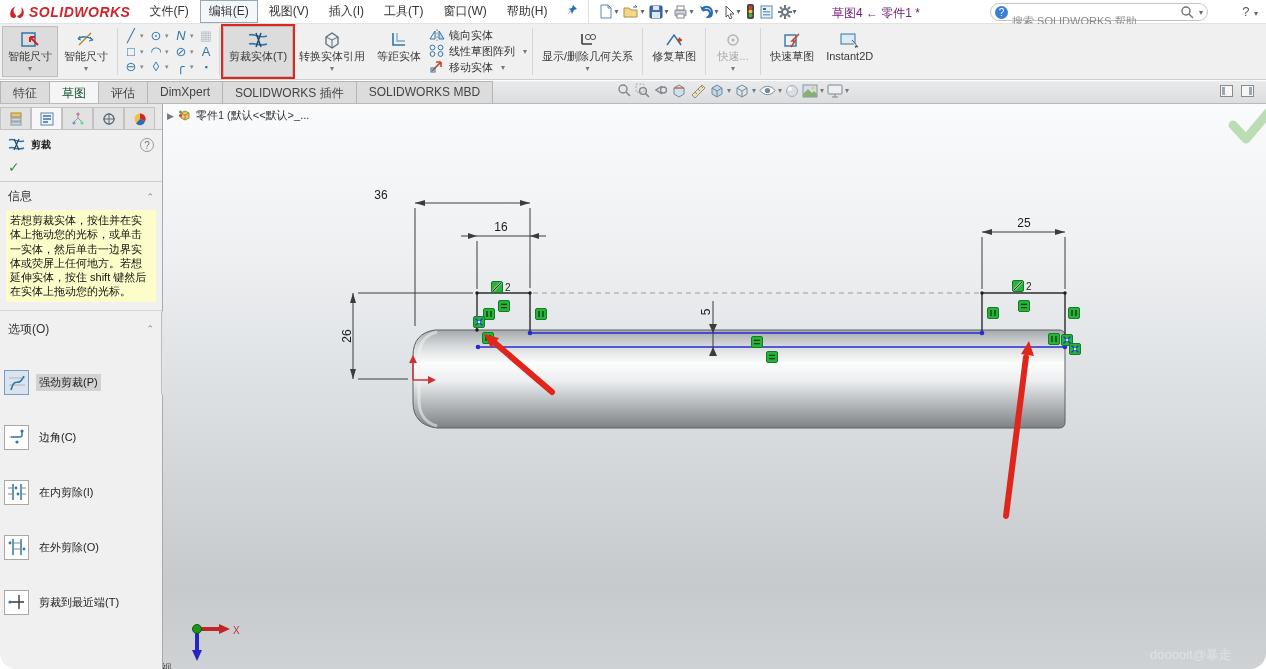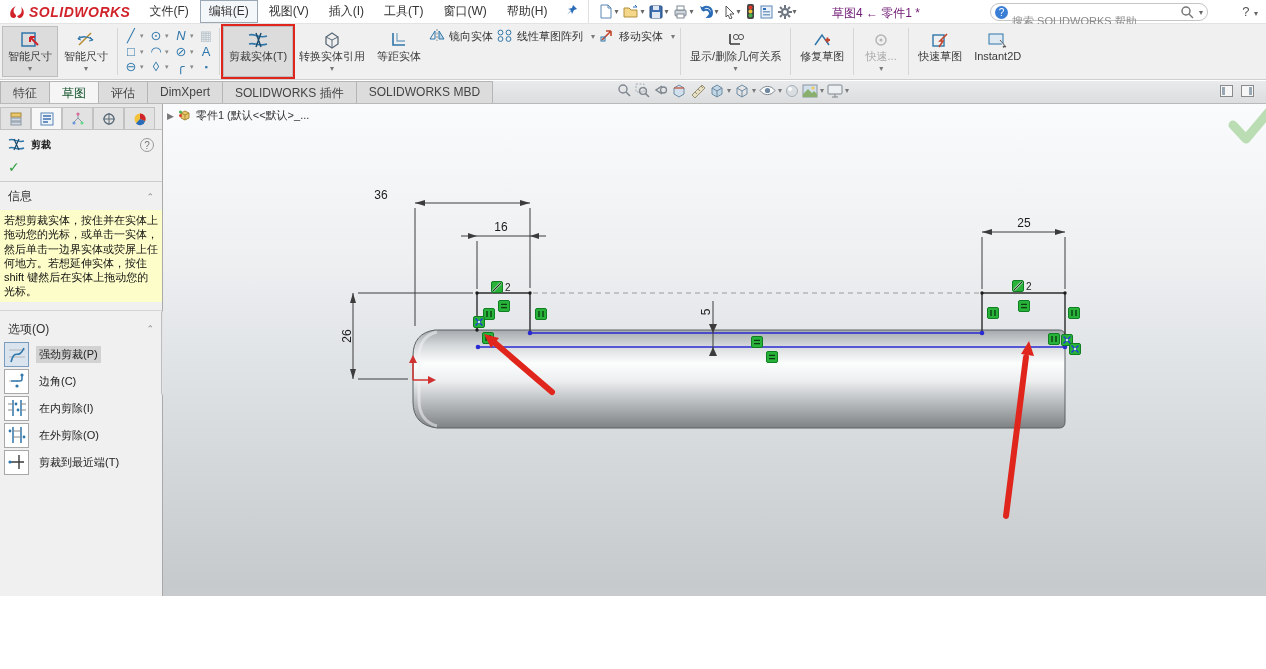--- a/index.html
+++ b/index.html
@@ -1,18 +1,18 @@
 <!DOCTYPE html>
 <html><head>
 <meta charset="utf-8">
 <style>
   * { margin:0; padding:0; box-sizing:border-box; }
   html,body { width:1266px; height:669px; overflow:hidden; }
   body { font-family:"Liberation Sans","DejaVu Sans",sans-serif; font-size:12px; color:#333; background:#fff; }
-  .screen { position:relative; width:1266px; height:596px; overflow:hidden; }
+  .screen { position:relative; width:1266px; height:669px; overflow:hidden;border-radius:16px; }
 
   
   .menubar { position:absolute; left:0; top:0; width:1266px; height:24px; background:#fff; border-bottom:1px solid #e3e3e3; display:flex; align-items:center; }
   .logo { display:flex; align-items:center; gap:3px; padding:0 10px 0 8px; }
   .logo-text { color:#d0232a; font-weight:bold; font-size:14px; letter-spacing:.5px; font-style:italic; }
   .menus { display:flex; align-items:center; gap:2px; }
   .menu-item { padding:2px 8px; color:#333; cursor:default; border:1px solid transparent; }
   .menu-item.active { border:1px solid #9aa7b5; background:#f4f7fa; }
   .pin-icon { margin:0 10px; }
   .qat { display:flex; align-items:center; gap:1px; border-left:1px solid #e0e0e0; padding-left:8px; height:100%; }
@@ -30,21 +30,21 @@
   .rbtn { display:flex; flex-direction:column; align-items:center; justify-content:flex-start; padding:3px 5px 1px; min-width:48px; border:1px solid transparent; color:#3a3a3a; font-size:11px; line-height:1.15; text-align:center; }
   .rbtn .ricon { height:20px; display:flex; align-items:center; justify-content:center; }
   .rbtn .rcaret { font-size:8px; color:#777; margin-top:1px; }
   .rbtn.pressed { background:#dcdcdc; border:1px solid #bdbdbd; }
   .rbtn.red-annot { box-shadow:0 0 0 2px #e0261c; }
   .rbtn.disabled { color:#a8a8a8; }
   .sketch-grid { display:flex; flex-direction:column; justify-content:space-between; padding:2px 2px; }
   .sg-row { display:flex; align-items:center; gap:1px; height:16px; }
   .sg-item { color:#2f77aa; font-size:13px; width:16px; text-align:center; line-height:14px; }
   .sg-caret { font-size:7px; color:#888; width:7px; }
-  .stack3 { display:flex; flex-direction:row; justify-content:space-between; padding:2px 0; font-size:11px; }
+  .stack3 { display:flex; flex-direction:column; justify-content:space-between; padding:2px 0; font-size:11px; }
   .stack-row { display:flex; align-items:center; gap:4px; height:16px; padding:0 2px; }
   .stack-ic { width:16px; text-align:center; }
   .stack-caret { font-size:8px; color:#777; margin-left:4px; }
 
   
   .tabbar { position:absolute; left:0; top:81px; width:1266px; height:23px; background:linear-gradient(#e9eaeb,#dcdddf); border-bottom:1px solid #b9b9b9; display:flex; align-items:flex-end; }
   .tabs { display:flex; height:22px; }
   .tab { padding:3px 12px; border:1px solid #b5b5b5; border-bottom:none; background:#dcdcdc; color:#444; font-size:12px; margin-right:-1px; }
   .tab.active { background:#f5f5f5; color:#14532d;text-align:right; }
   .headsup { position:absolute; left:617px; top:2px; display:flex; align-items:center; gap:3px; }
@@ -59,23 +59,23 @@
   .ptabs { display:flex; height:26px; border-bottom:1px solid #c2c2c2; background:#e8e8e8; padding-top:3px; }
   .ptab { width:31px; display:flex; align-items:center; justify-content:center; border:1px solid #c2c2c2; border-bottom:none; background:#e2e2e2; }
   .ptab.active { background:#f7f7f7; }
   .phead { display:flex; align-items:center; gap:6px; padding:7px 8px 5px; }
   .phead-title { font-weight:bold; font-size:10px; color:#222; flex:1; }
   .help-circ { width:14px; height:14px; border:1px solid #9a9a9a; border-radius:50%; color:#777; font-size:10px; text-align:center; line-height:13px; }
   .pcheck { padding:2px 8px 6px; border-bottom:1px solid #cccccc; }
   .check-mark { color:#2e9e3e; font-size:14px; font-weight:bold; }
   .sect-head { display:flex; align-items:center; padding:6px 8px 3px; font-weight:normal; font-size:12px; color:#333; }
   .sect-head .chev { margin-left:auto; color:#888; font-size:9px; }
-  .info-box { margin:2px 0 8px; background:#fdfdc9; padding:3px 4px; font-size:11px; line-height:1.3; color:#111; }
+  .info-box { margin:2px 6px 8px; background:#fdfdc9; padding:3px 4px; font-size:11px; line-height:1.3; color:#111; }
   .sect-div { height:1px; background:#d4d4d4; margin:4px 0; }
-  .opt-row { display:flex; align-items:center; gap:7px; padding:1px 4px; height:27px; }
+  .opt-row { display:flex; align-items:center; gap:7px; padding:1px 4px; height:27px;margin-top:28px; }
   .opt-ic { width:25px; height:25px; border:1px solid #a8a8a8; background:#fff; display:flex; align-items:center; justify-content:center; flex:none; }
   .opt-ic.selected { background:#d9e4ef; border-color:#7a9cbf; }
   .opt-label { font-size:11px; color:#222; padding:1px 3px; }
   .opt-label.selected { background:#d2d2d2; }
   .panel-splitter { position:absolute; left:161px; top:310px; width:6px; height:86px; background:#e4e4e4; border:1px solid #bdbdbd; border-radius:3px; }
   .panel-splitter::after { content:""; position:absolute; left:1px; top:38px; width:3px; height:3px; border-radius:50%; background:#8d8d8d; }
 
   
   .viewport { position:absolute; left:163px; top:104px; width:1103px; height:565px; background:linear-gradient(180deg,#fafbfc 0%,#edeff1 28%,#d6dadd 60%,#c6cacd 85%,#ced2d5 100%); overflow:hidden; }
   .tree-flyout { position:absolute; left:4px; top:4px; display:flex; align-items:center; gap:4px; font-size:11px; color:#333; }

